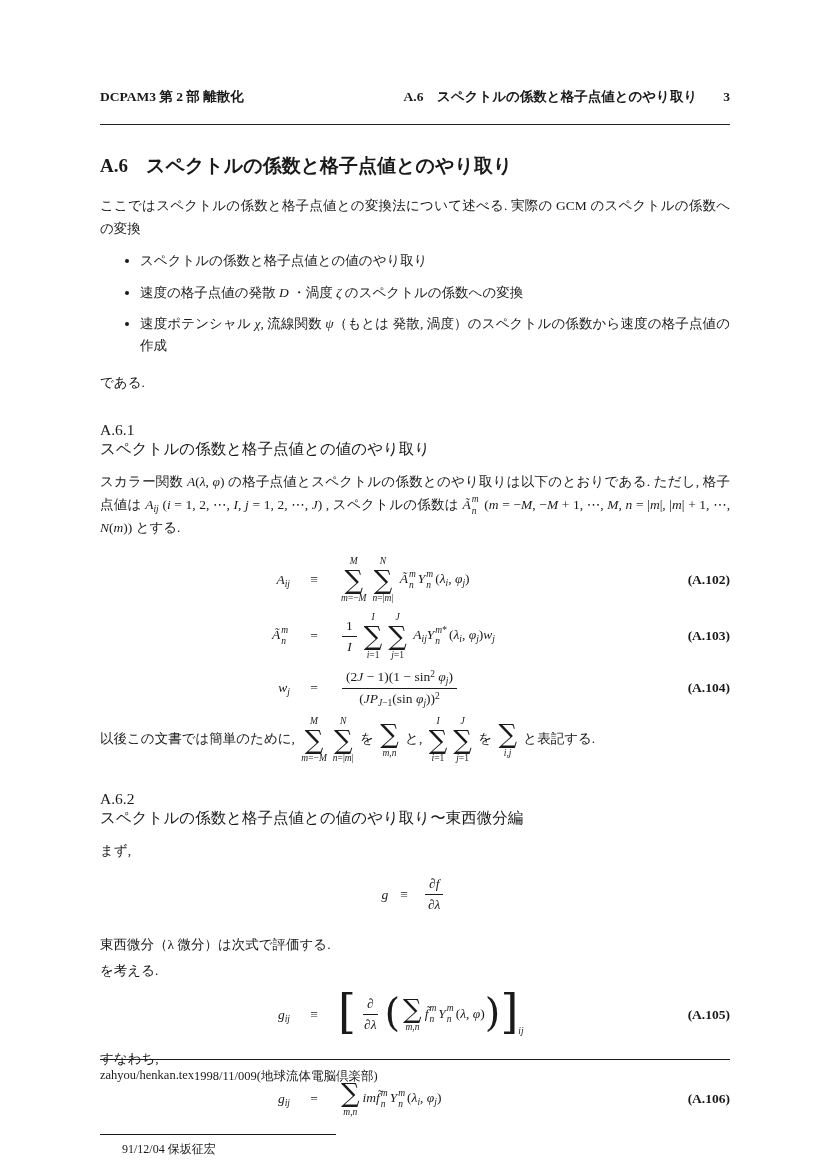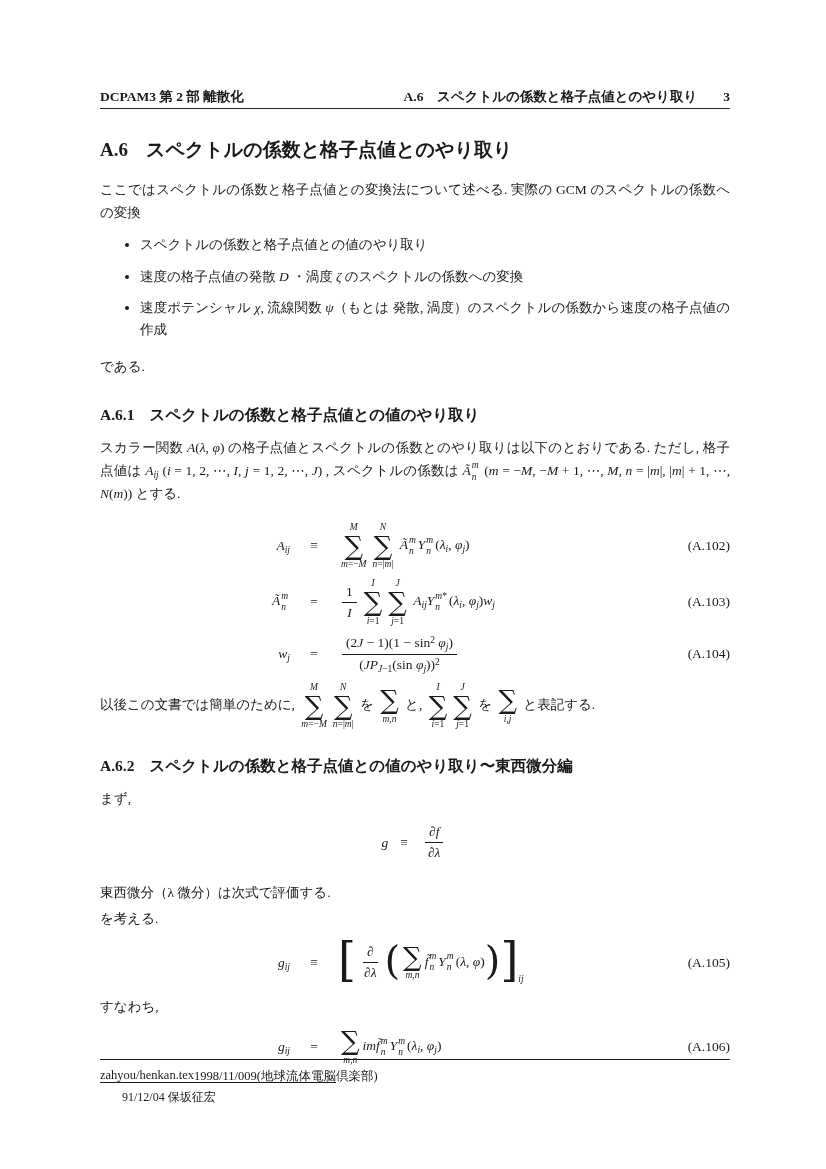--- a/index.html
+++ b/index.html
@@ -15,34 +15,34 @@
     padding: 88px 96px 0 100px;
     overflow: hidden;
   }
   
   .header {
     display: flex;
     align-items: center;
     font-weight: bold;
     font-size: 13.5px;
     border-bottom: 1.2px solid #222;
-    padding-bottom: 2px;
+    padding-bottom: 18px;
   }
   .header .hcenter { margin-left: auto; }
   .header .hpage   { margin-left: 26px; }
   .gothic { font-family: "Liberation Sans", "DejaVu Sans", sans-serif; }
 
   
   h1.sec {
     font-size: 19px; font-weight: bold;
     margin: 28px 0 16px; display: flex; gap: 18px; align-items: baseline;
   }
   h2.subsec {
-    font-size: 15.5px; font-weight: bold;
-    margin: 26px 0 11px; display: flex; gap: 15px; align-items: baseline;
+    font-size: 15.5px; font-weight: normal;
+    margin: 26px 0 11px; display: flex; align-items: baseline; flex-direction: column;
   }
 
   
   p.body { margin: 3px 0; line-height: 1.68; text-align: justify; }
   p.tight { margin: 15px 0 0; }
   ul.bullets { list-style: disc; margin: 10px 0 4px; padding-left: 40px; }
   ul.bullets li { margin: 9px 0; line-height: 1.65; text-align: justify; }
 
   i { font-style: italic; }
   sub, sup { font-size: 9.5px; line-height: 0; }
@@ -66,21 +66,21 @@
         font-family: "DejaVu Serif", serif; font-weight: 400; position: relative; top: -2px; }
   .bigbr  { font-size: 46px; }
   .bigpar { font-size: 40px; }
   .bigsub { font-size: 9.5px; vertical-align: -16px; }
 
   
   .eqrow { display: flex; align-items: center; margin: 8px 0; }
   .eq-lhs { width: 190px; text-align: right; }
   .eq-rel { width: 48px; text-align: center; }
   .eq-rhs { flex: 1; }
-  .eq-num { text-align: left; white-space: nowrap; }
+  .eq-num { text-align: left; white-space: nowrap; font-weight: bold; }
   .eqrow.center { justify-content: center; margin: 12px 0; }
   .eqrow.center .eq-lhs { width: auto; }
   .eqrow.center .eq-rel { width: auto; padding: 0 12px; }
   .eqrow.center .eq-rhs { flex: 0 0 auto; }
   .eqgroup { margin: 16px 0 8px; }
 
   
   .footnote { margin-top: 16px; }
   .footnote-rule { width: 236px; border-top: 1px solid #1a1a1a; margin-bottom: 6px; }
   .footnote-text { font-size: 12px; padding-left: 22px; }

